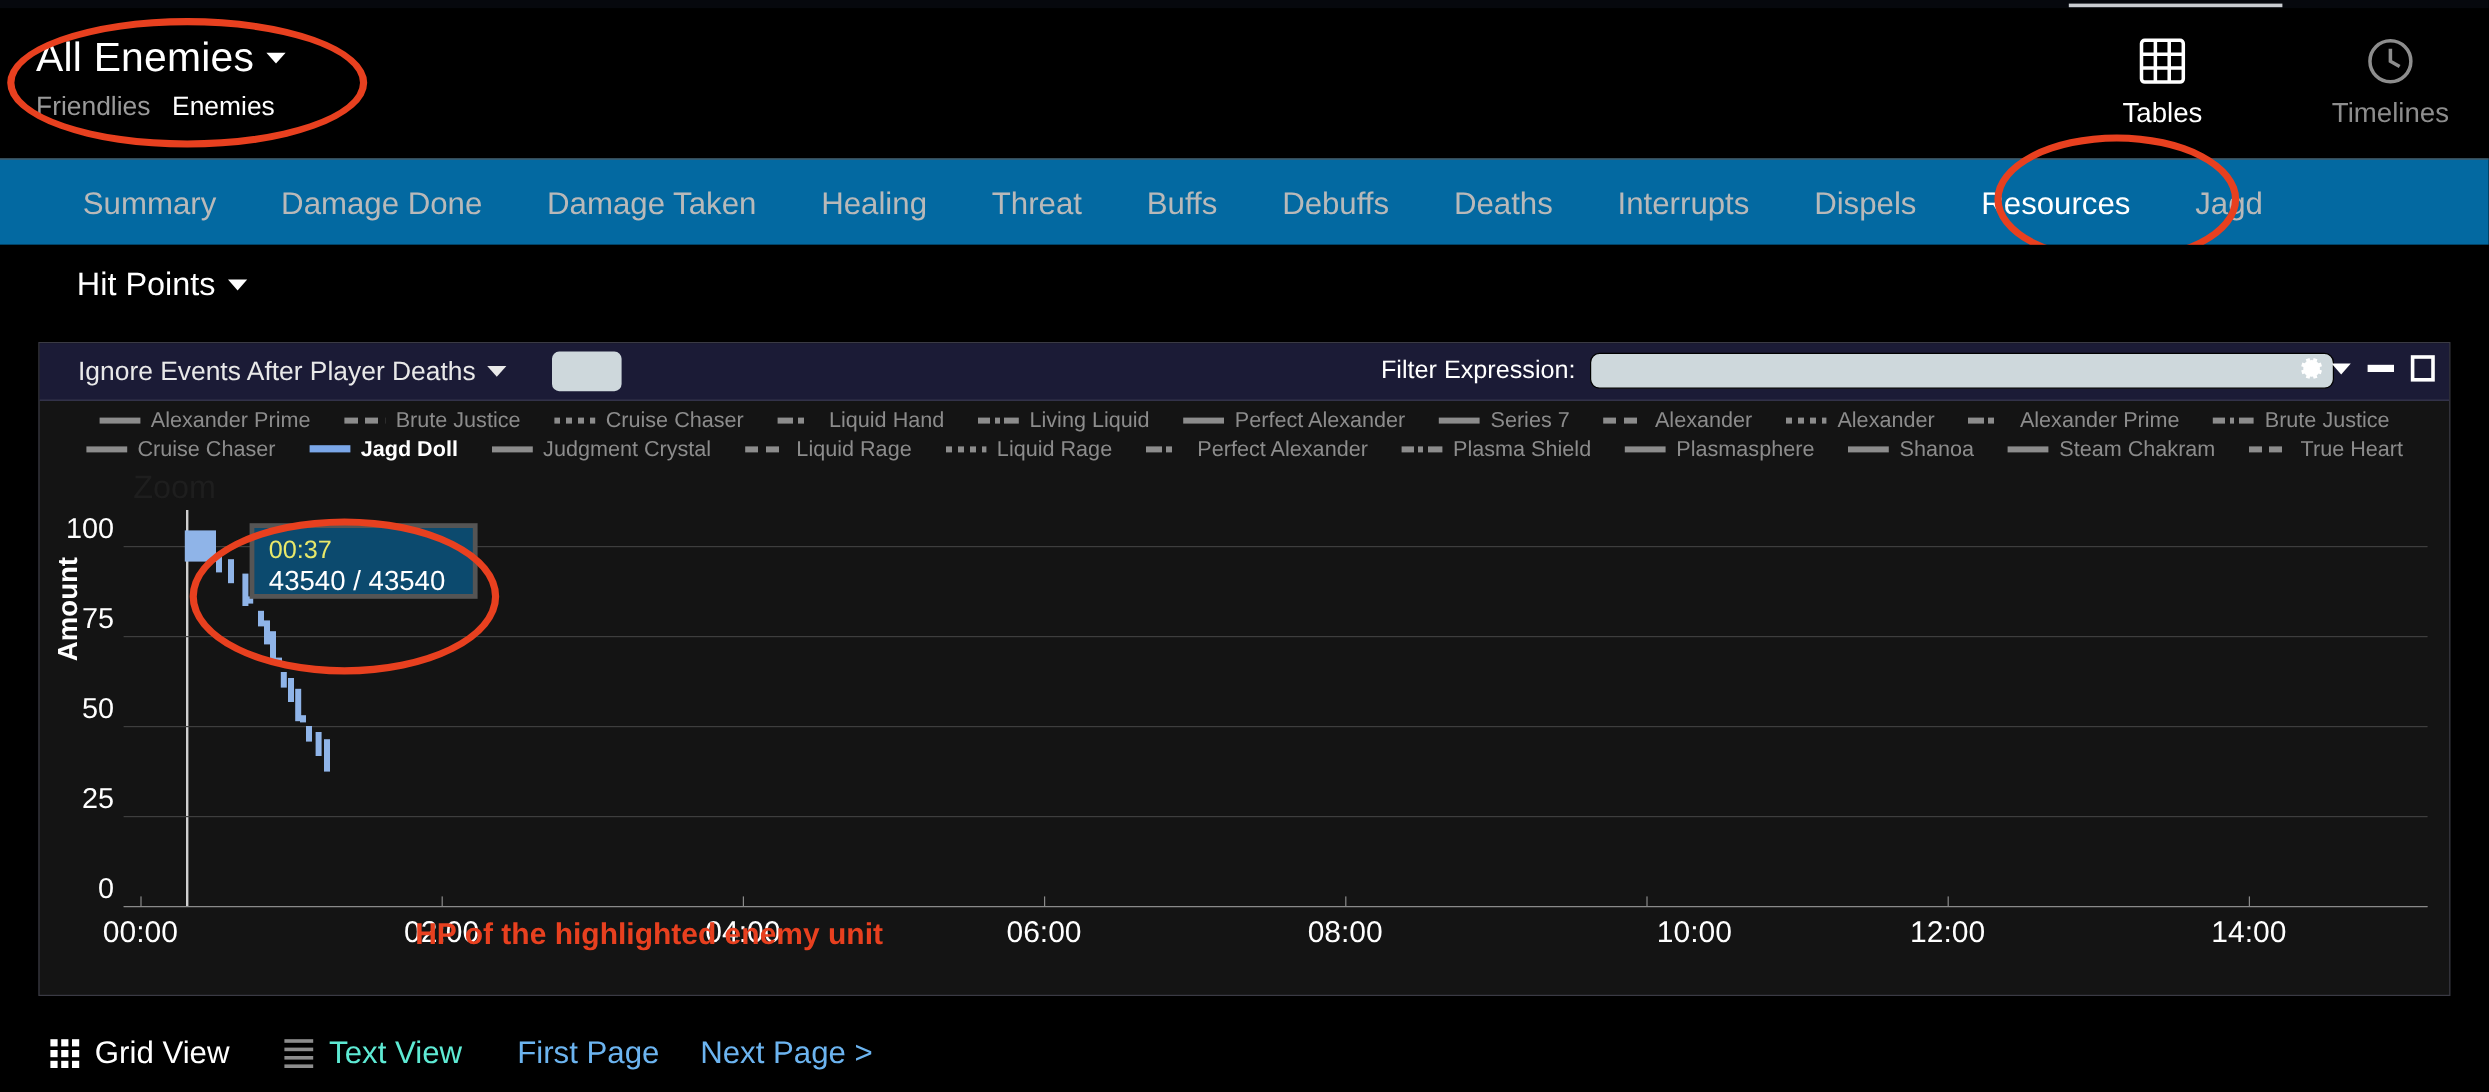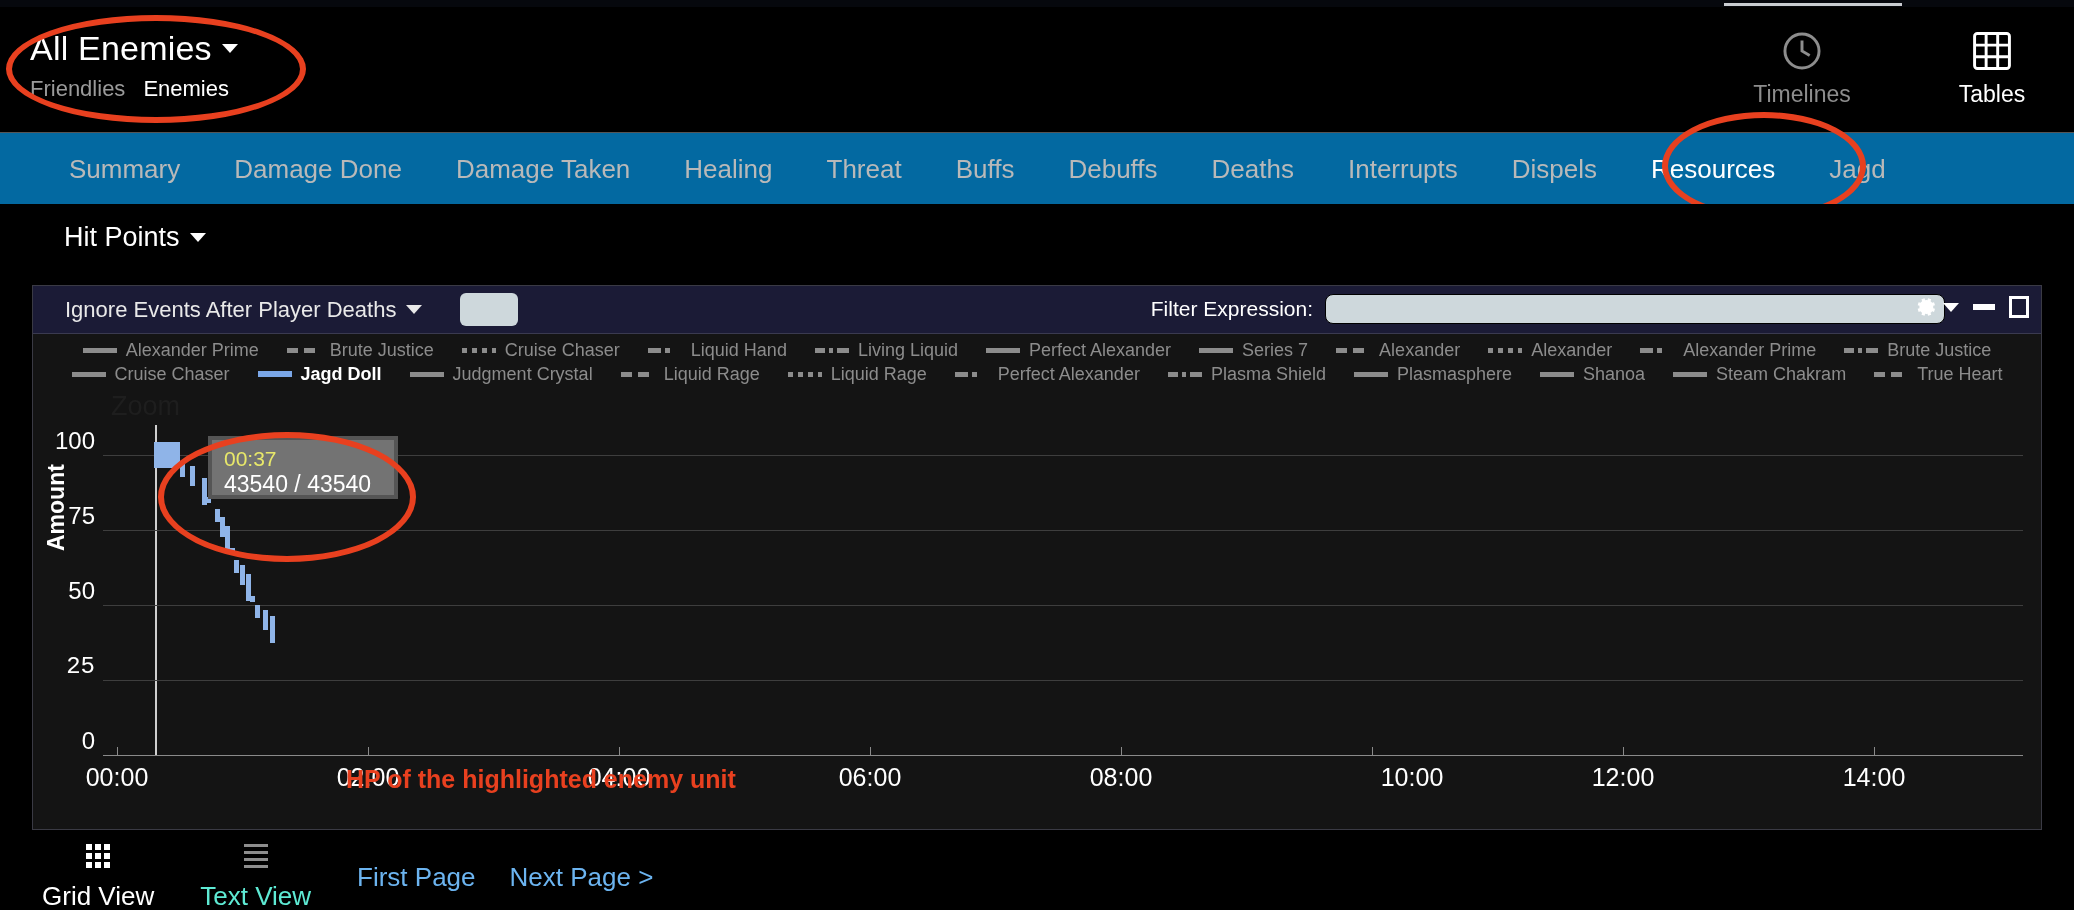--- a/index.html
+++ b/index.html
@@ -91,29 +91,29 @@
   .vcursor { position:absolute; top:0; left:52px; width:2px; height:330px; background:#cfcfcf; }
   .xaxis { position:absolute; left:70px; top:364px; width:1920px; height:1px; background:#8a8a8a; }
   .xtick-mark { position:absolute; top:-8px; width:1px; height:8px; background:#8a8a8a; }
   .xlabels { position:absolute; left:70px; top:372px; width:1920px; height:34px; }
   .xlabel { position:absolute; font-size:25px; color:#ffffff; transform:translateX(-50%); }
   .dp { position:absolute; background:#8fb4e8; }
   .bigpoint { position:absolute; width:26px; height:26px; background:#8fb4e8; }
 
   
   .tooltip { position:absolute; left:175px; top:45px; width:190px; height:63px; background:#555555; padding:4px; }
-  .tooltip .inner { width:100%; height:100%; background:#737373; padding:7px 12px; }
+  .tooltip .inner { width:100%; height:100%; background:#0c4a6e; padding:7px 12px; }
   .tt-time { font-size:21px; color:#e8e86a; line-height:1.15; }
   .tt-val { font-size:23px; color:#ffffff; line-height:1.2; }
 
   .annot { position:absolute; left:313px; top:374px; font-size:25px; color:#e8401f; font-weight:bold; }
 
   
   .footer { position:absolute; left:0; top:845px; width:2074px; height:65px; background:#000; display:flex; align-items:center; padding-left:42px; gap:0; }
-  .fitem { display:flex; align-items:center; gap:13px; font-size:26px; cursor:pointer; margin-right:46px;flex-direction:column; }
+  .fitem { display:flex; align-items:center; gap:13px; font-size:26px; cursor:pointer; margin-right:46px; }
   .fitem .lab { color:#ffffff; }
   .fitem.dim .lab { color:#5eead4; }
   .grid-ico { display:grid; grid-template-columns:repeat(3,6px); grid-template-rows:repeat(3,6px); gap:3px; }
   .grid-ico i { background:#ffffff; display:block; }
   .lines-ico { display:flex; flex-direction:column; gap:4px; }
   .lines-ico i { width:24px; height:3px; background:#8d8d8d; display:block; }
   .flink { font-size:26px; color:#6cb4f0; cursor:pointer; margin-right:34px; }
 </style>
 </head>
 <body>
@@ -133,40 +133,40 @@
       </div>
       <div class="sidetabs">
         <span class="t">Friendlies</span>
         <span class="t sel">Enemies</span>
       </div>
     </div>
 
     <div class="ellipse" style="left:6px; top:8px; width:300px; height:108px;"></div>
 
     <div class="viewmodes">
-      <div class="vm">
-        <div class="glyph">
-          <svg width="44" height="44" viewBox="0 0 24 24" fill="none" stroke="#8d8d8d" stroke-width="1.6">
-            <circle cx="12" cy="12" r="9.3"></circle>
-            <polyline points="12,6.3 12,12 16.2,14.4"></polyline>
-          </svg>
-        </div>
-        <div class="lbl">Timelines</div>
-      </div>
       <div class="vm active">
         <div class="glyph">
           <svg width="44" height="44" viewBox="0 0 24 24" fill="none" stroke="#ffffff" stroke-width="1.6">
             <rect x="2.5" y="2.5" width="19" height="19" rx="1.5"></rect>
             <line x1="2.5" y1="8.8" x2="21.5" y2="8.8"></line>
             <line x1="2.5" y1="15.1" x2="21.5" y2="15.1"></line>
             <line x1="8.8" y1="2.5" x2="8.8" y2="21.5"></line>
             <line x1="15.1" y1="2.5" x2="15.1" y2="21.5"></line>
           </svg>
         </div>
         <div class="lbl">Tables</div>
+      </div>
+      <div class="vm">
+        <div class="glyph">
+          <svg width="44" height="44" viewBox="0 0 24 24" fill="none" stroke="#8d8d8d" stroke-width="1.6">
+            <circle cx="12" cy="12" r="9.3"></circle>
+            <polyline points="12,6.3 12,12 16.2,14.4"></polyline>
+          </svg>
+        </div>
+        <div class="lbl">Timelines</div>
       </div>
     </div>
   </div>
 
   <div class="navbar">
     <div class="navtabs">
       <span class="nt">Summary</span>
       <span class="nt">Damage Done</span>
       <span class="nt">Damage Taken</span>
       <span class="nt">Healing</span>
@@ -317,21 +317,21 @@
       <div class="ylabel">Amount</div>
 
       <div class="plot" id="plot">
         <div class="vcursor"></div>
       <div class="gridline" style="top: 330px;"></div>
           <div class="ytickwrap" style="top: 330px;">
             <div class="ytick" style="position: relative;">0</div>
           </div>
           <div class="gridline" style="top: 255px;"></div>
           <div class="ytickwrap" style="top: 255px;">
-            <div class="ytick" style="position: relative; font-family: Liberation Mono, monospace;">25</div>
+            <div class="ytick" style="position: relative;">25</div>
           </div>
           <div class="gridline" style="top: 180px;"></div>
           <div class="ytickwrap" style="top: 180px;">
             <div class="ytick" style="position: relative;">50</div>
           </div>
           <div class="gridline" style="top: 105px;"></div>
           <div class="ytickwrap" style="top: 105px;">
             <div class="ytick" style="position: relative;">75</div>
           </div>
           <div class="gridline" style="top: 30px;"></div>

